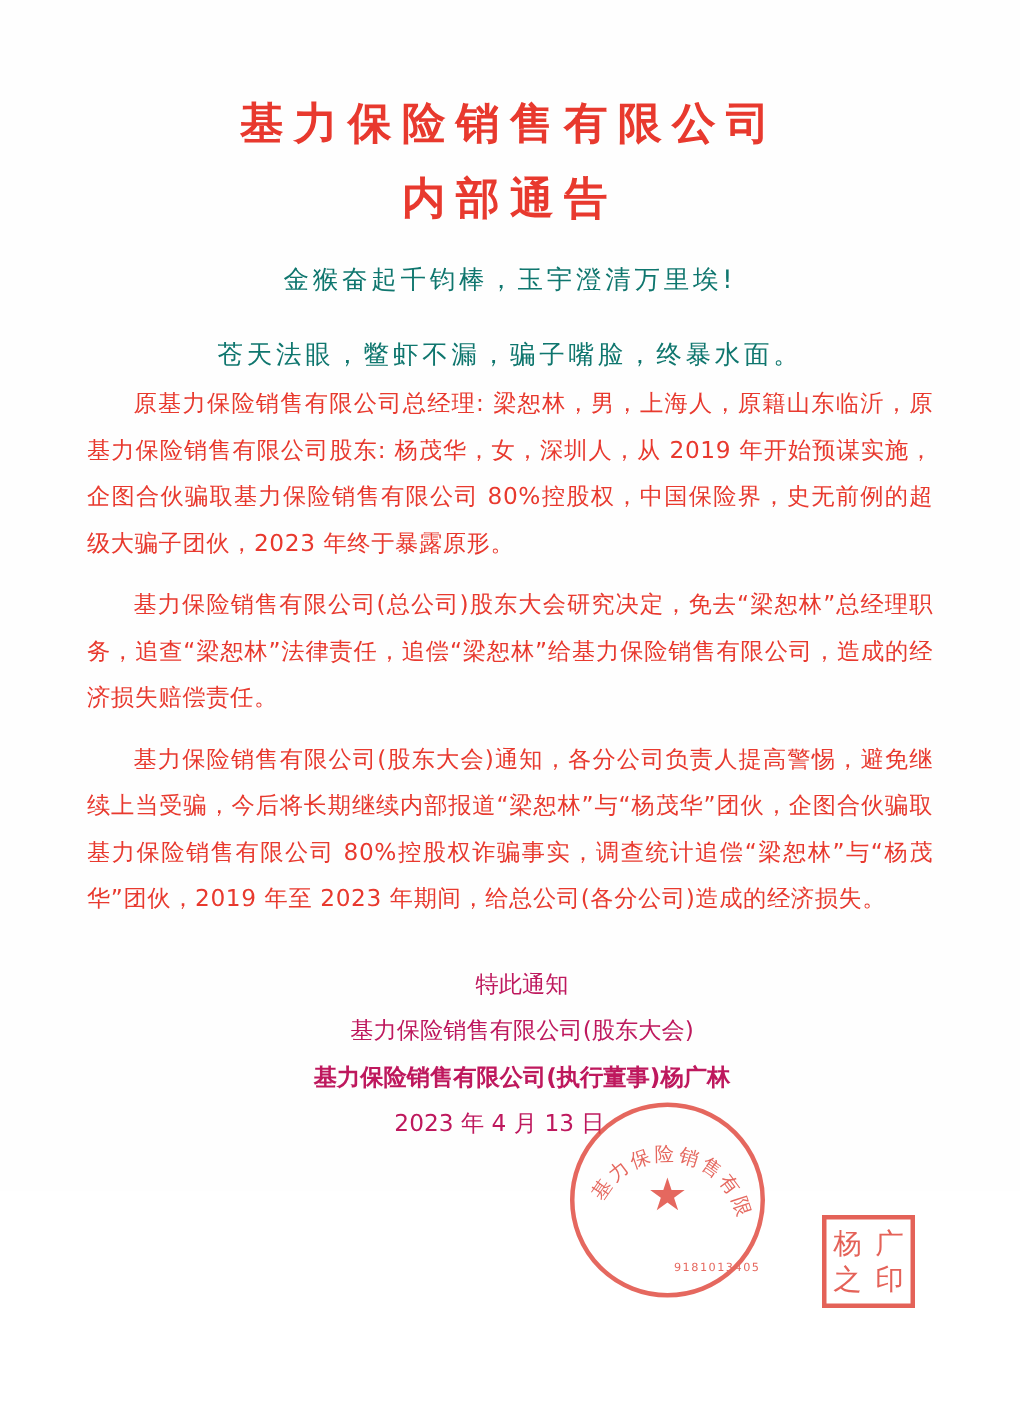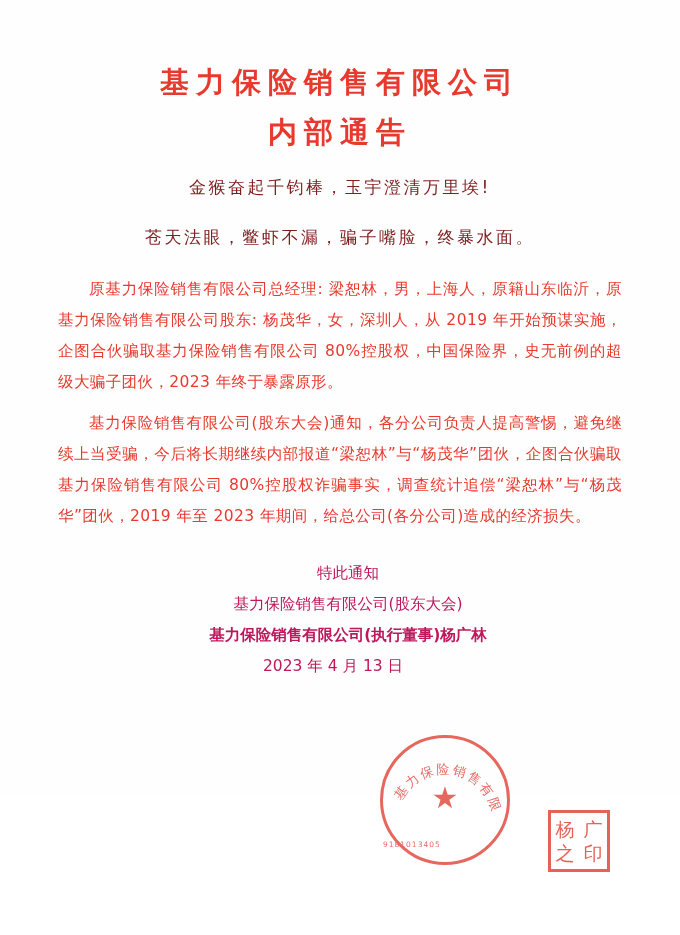--- a/index.html
+++ b/index.html
@@ -33,29 +33,28 @@
     margin-top: 8px;
   }
   .title-line2 {
     font-size: 29px;
     letter-spacing: 7px;
     line-height: 44px;
     margin-top: 6px;
   }
   .slogan {
     text-align: center;
-    color: #7f1d1d;
+    color: #0f766e;
     font-size: 17px;
     line-height: 34px;
     letter-spacing: 2.5px;
     margin-top: 16px;
     font-weight: normal;
   }
   .body-text {
-    margin-top: 20px;
     color: #e8392e;
   }
   .para {
     font-size: 15.5px;
     line-height: 31px;
     text-align: justify;
     text-justify: inter-ideograph;
     text-indent: 2em;
     margin: 0 0 10px 0;
     letter-spacing: 0.4px;
@@ -101,21 +100,21 @@
     transform: translate(-50%, -58%);
     font-size: 30px;
     color: #e0473c;
     line-height: 1;
   }
   .seal-bottom-text {
     position: absolute;
     left: 0;
     right: 0;
     bottom: 13px;
-    text-align: left;
+    text-align: right;
     font-size: 7.5px;
     color: #e0473c;
     letter-spacing: 1px;
   }
   
   .seal-square {
     position: absolute;
     left: 548px;
     top: 810px;
     width: 56px;
@@ -150,20 +149,21 @@
   <div class="title-block">
     <div class="title-line1">基力保险销售有限公司</div>
     <div class="title-line2">内部通告</div>
   </div>
 
   <div class="slogan">金猴奋起千钧棒，玉宇澄清万里埃!</div>
   <div class="slogan s2">苍天法眼，鳖虾不漏，骗子嘴脸，终暴水面。</div>
 
   <div class="body-text">
     <p class="para">原基力保险销售有限公司总经理: 梁恕林，男，上海人，原籍山东临沂，原基力保险销售有限公司股东: 杨茂华，女，深圳人，从 2019 年开始预谋实施，企图合伙骗取基力保险销售有限公司 80%控股权，中国保险界，史无前例的超级大骗子团伙，2023 年终于暴露原形。</p>
+    <p class="para">基力保险销售有限公司(总公司)股东大会研究决定，免去“梁恕林”总经理职务，追查“梁恕林”法律责任，追偿“梁恕林”给基力保险销售有限公司，造成的经济损失赔偿责任。</p>
     <p class="para">基力保险销售有限公司(股东大会)通知，各分公司负责人提高警惕，避免继续上当受骗，今后将长期继续内部报道“梁恕林”与“杨茂华”团伙，企图合伙骗取基力保险销售有限公司 80%控股权诈骗事实，调查统计追偿“梁恕林”与“杨茂华”团伙，2019 年至 2023 年期间，给总公司(各分公司)造成的经济损失。</p>
   </div>
 
   <div class="signature">
     <span class="sig-line sig-indent-1">特此通知</span>
     <span class="sig-line sig-indent-2">基力保险销售有限公司(股东大会)</span>
     <span class="sig-line sig-indent-3 sig-name-overlay">基力保险销售有限公司(执行董事)杨广林</span>
     <span class="sig-line sig-date">2023 年 4 月 13 日</span>
   </div>
 

